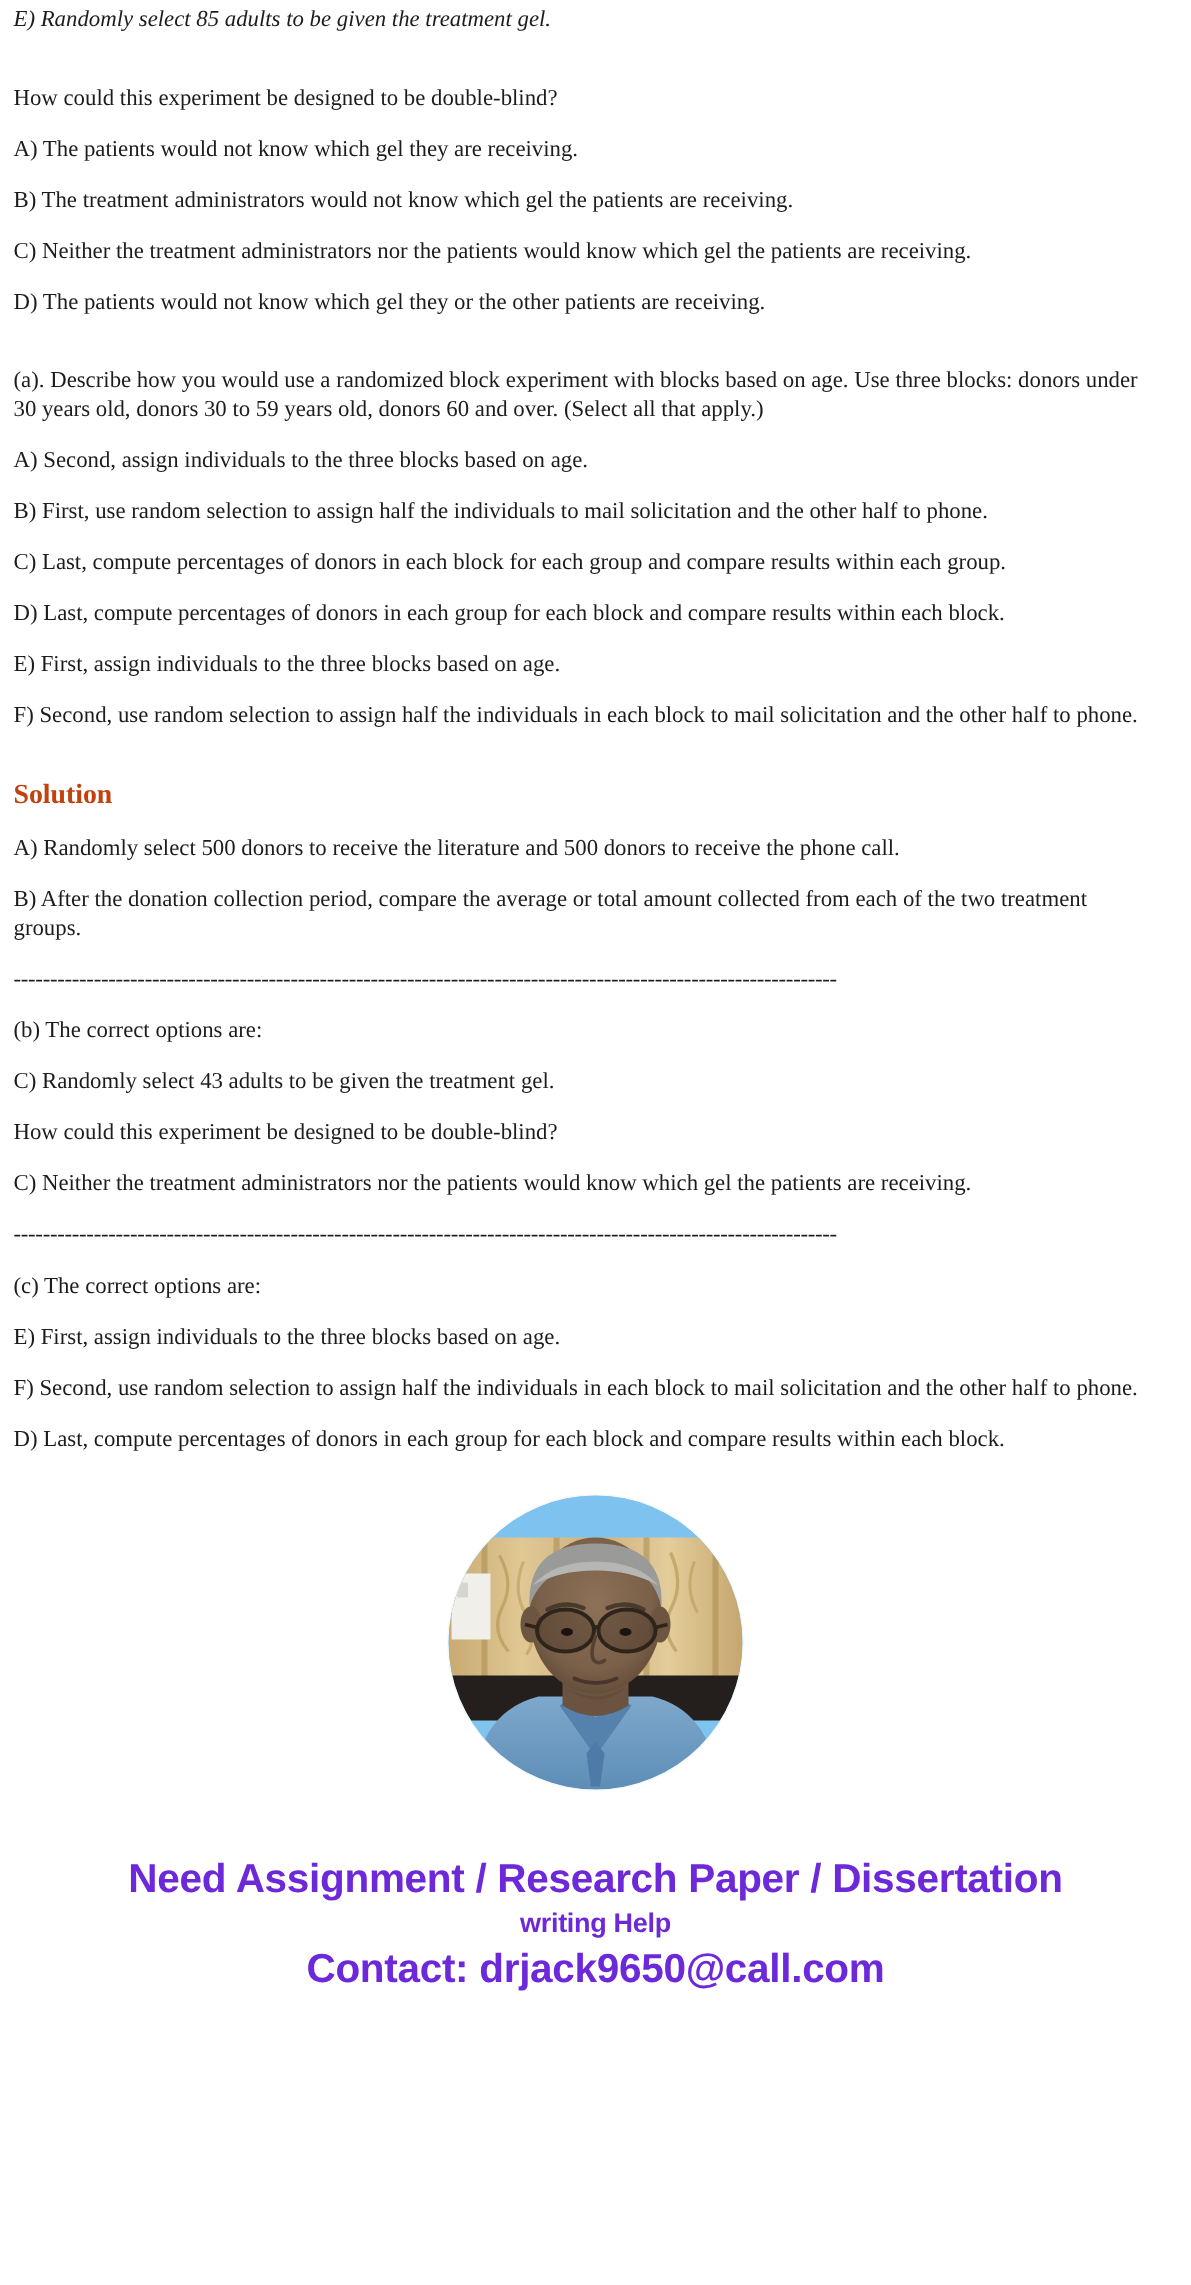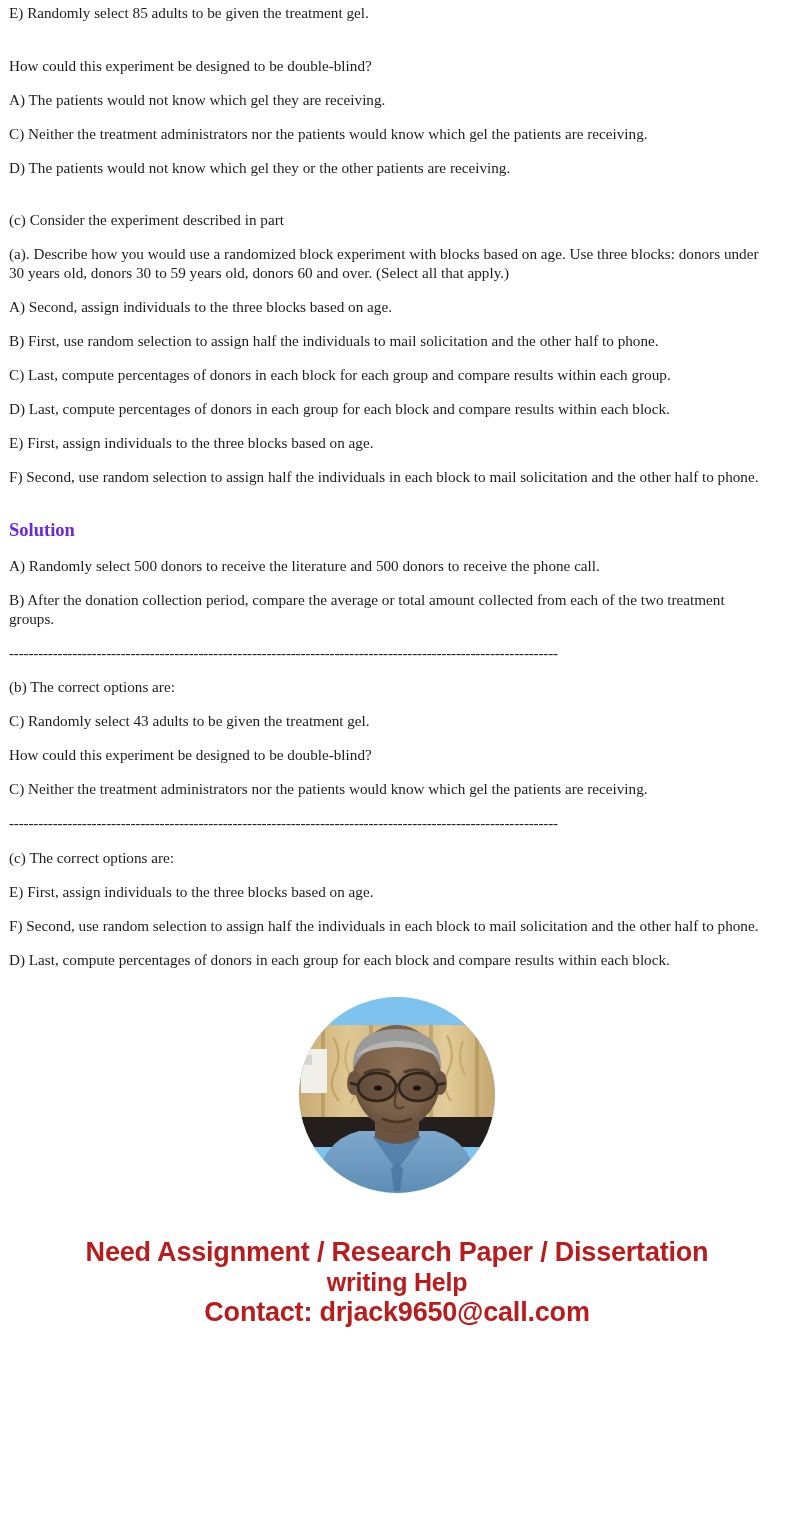--- a/index.html
+++ b/index.html
@@ -24,33 +24,34 @@
   .para {
     font-size: 15.2px;
     line-height: 18.5px;
     margin: 0 0 15.5px 0;
     color: #1c1c1c;
     text-align: left;
     max-width: 760px;
   }
   .para.first {
     margin-top: 4px;
+    font-style: italic;
   }
   .gap-lg {
     margin-bottom: 33px;
   }
   .gap-xl {
     margin-bottom: 34px;
   }
   .section-title {
     font-size: 18.5px;
     line-height: 22px;
     font-weight: bold;
     margin: 0 0 16px 0;
-    color: #6d28d9;
+    color: #c2410c;
   }
   .sep {
     font-size: 15.2px;
     line-height: 18.5px;
     margin: 0 0 16px 0;
     letter-spacing: -0.2px;
     white-space: nowrap;
     overflow: hidden;
     color: #1c1c1c;
     font-family: "Liberation Serif", "DejaVu Serif", serif;
@@ -75,53 +76,53 @@
     display: block;
     width: 196px;
     height: 196px;
   }
   
   .footer {
     margin-top: 44px;
     text-align: center;
     font-family: "Liberation Sans", "DejaVu Sans", sans-serif;
     font-weight: bold;
-    color: #b91c1c;
+    color: #6d28d9;
     padding: 0 10px;
   }
   .footer-line1 {
     font-size: 27px;
     line-height: 30px;
     letter-spacing: -0.2px;
   }
   .footer-line2 {
-    font-size: 25px;
+    font-size: 18px;
     line-height: 30px;
     letter-spacing: -0.2px;
   }
   .footer-line3 {
     font-size: 27px;
     line-height: 31px;
     letter-spacing: -0.2px;
   }
 </style>
 </head>
 <body>
 
 <div class="page">
 
   <p class="para first gap-xl">E) Randomly select 85 adults to be given the treatment gel.</p>
 
   <p class="para">How could this experiment be designed to be double-blind?</p>
 
   <p class="para">A) The patients would not know which gel they are receiving.</p>
+  <p class="para">B) The treatment administrators would not know which gel the patients are receiving.</p>
   <p class="para">C) Neither the treatment administrators nor the patients would know which gel the patients are receiving.</p>
   <p class="para gap-xl">D) The patients would not know which gel they or the other patients are receiving.</p>
 
-  <p class="para">(c) Consider the experiment described in part</p>
 
   <p class="para">(a). Describe how you would use a randomized block experiment with blocks based on age. Use three blocks: donors under 30 years old, donors 30 to 59 years old, donors 60 and over. (Select all that apply.)</p>
 
   <p class="para">A) Second, assign individuals to the three blocks based on age.</p>
   <p class="para">B) First, use random selection to assign half the individuals to mail solicitation and the other half to phone.</p>
   <p class="para">C) Last, compute percentages of donors in each block for each group and compare results within each group.</p>
   <p class="para">D) Last, compute percentages of donors in each group for each block and compare results within each block.</p>
   <p class="para">E) First, assign individuals to the three blocks based on age.</p>
   <p class="para gap-lg">F) Second, use random selection to assign half the individuals in each block to mail solicitation and the other half to phone.</p>
 

